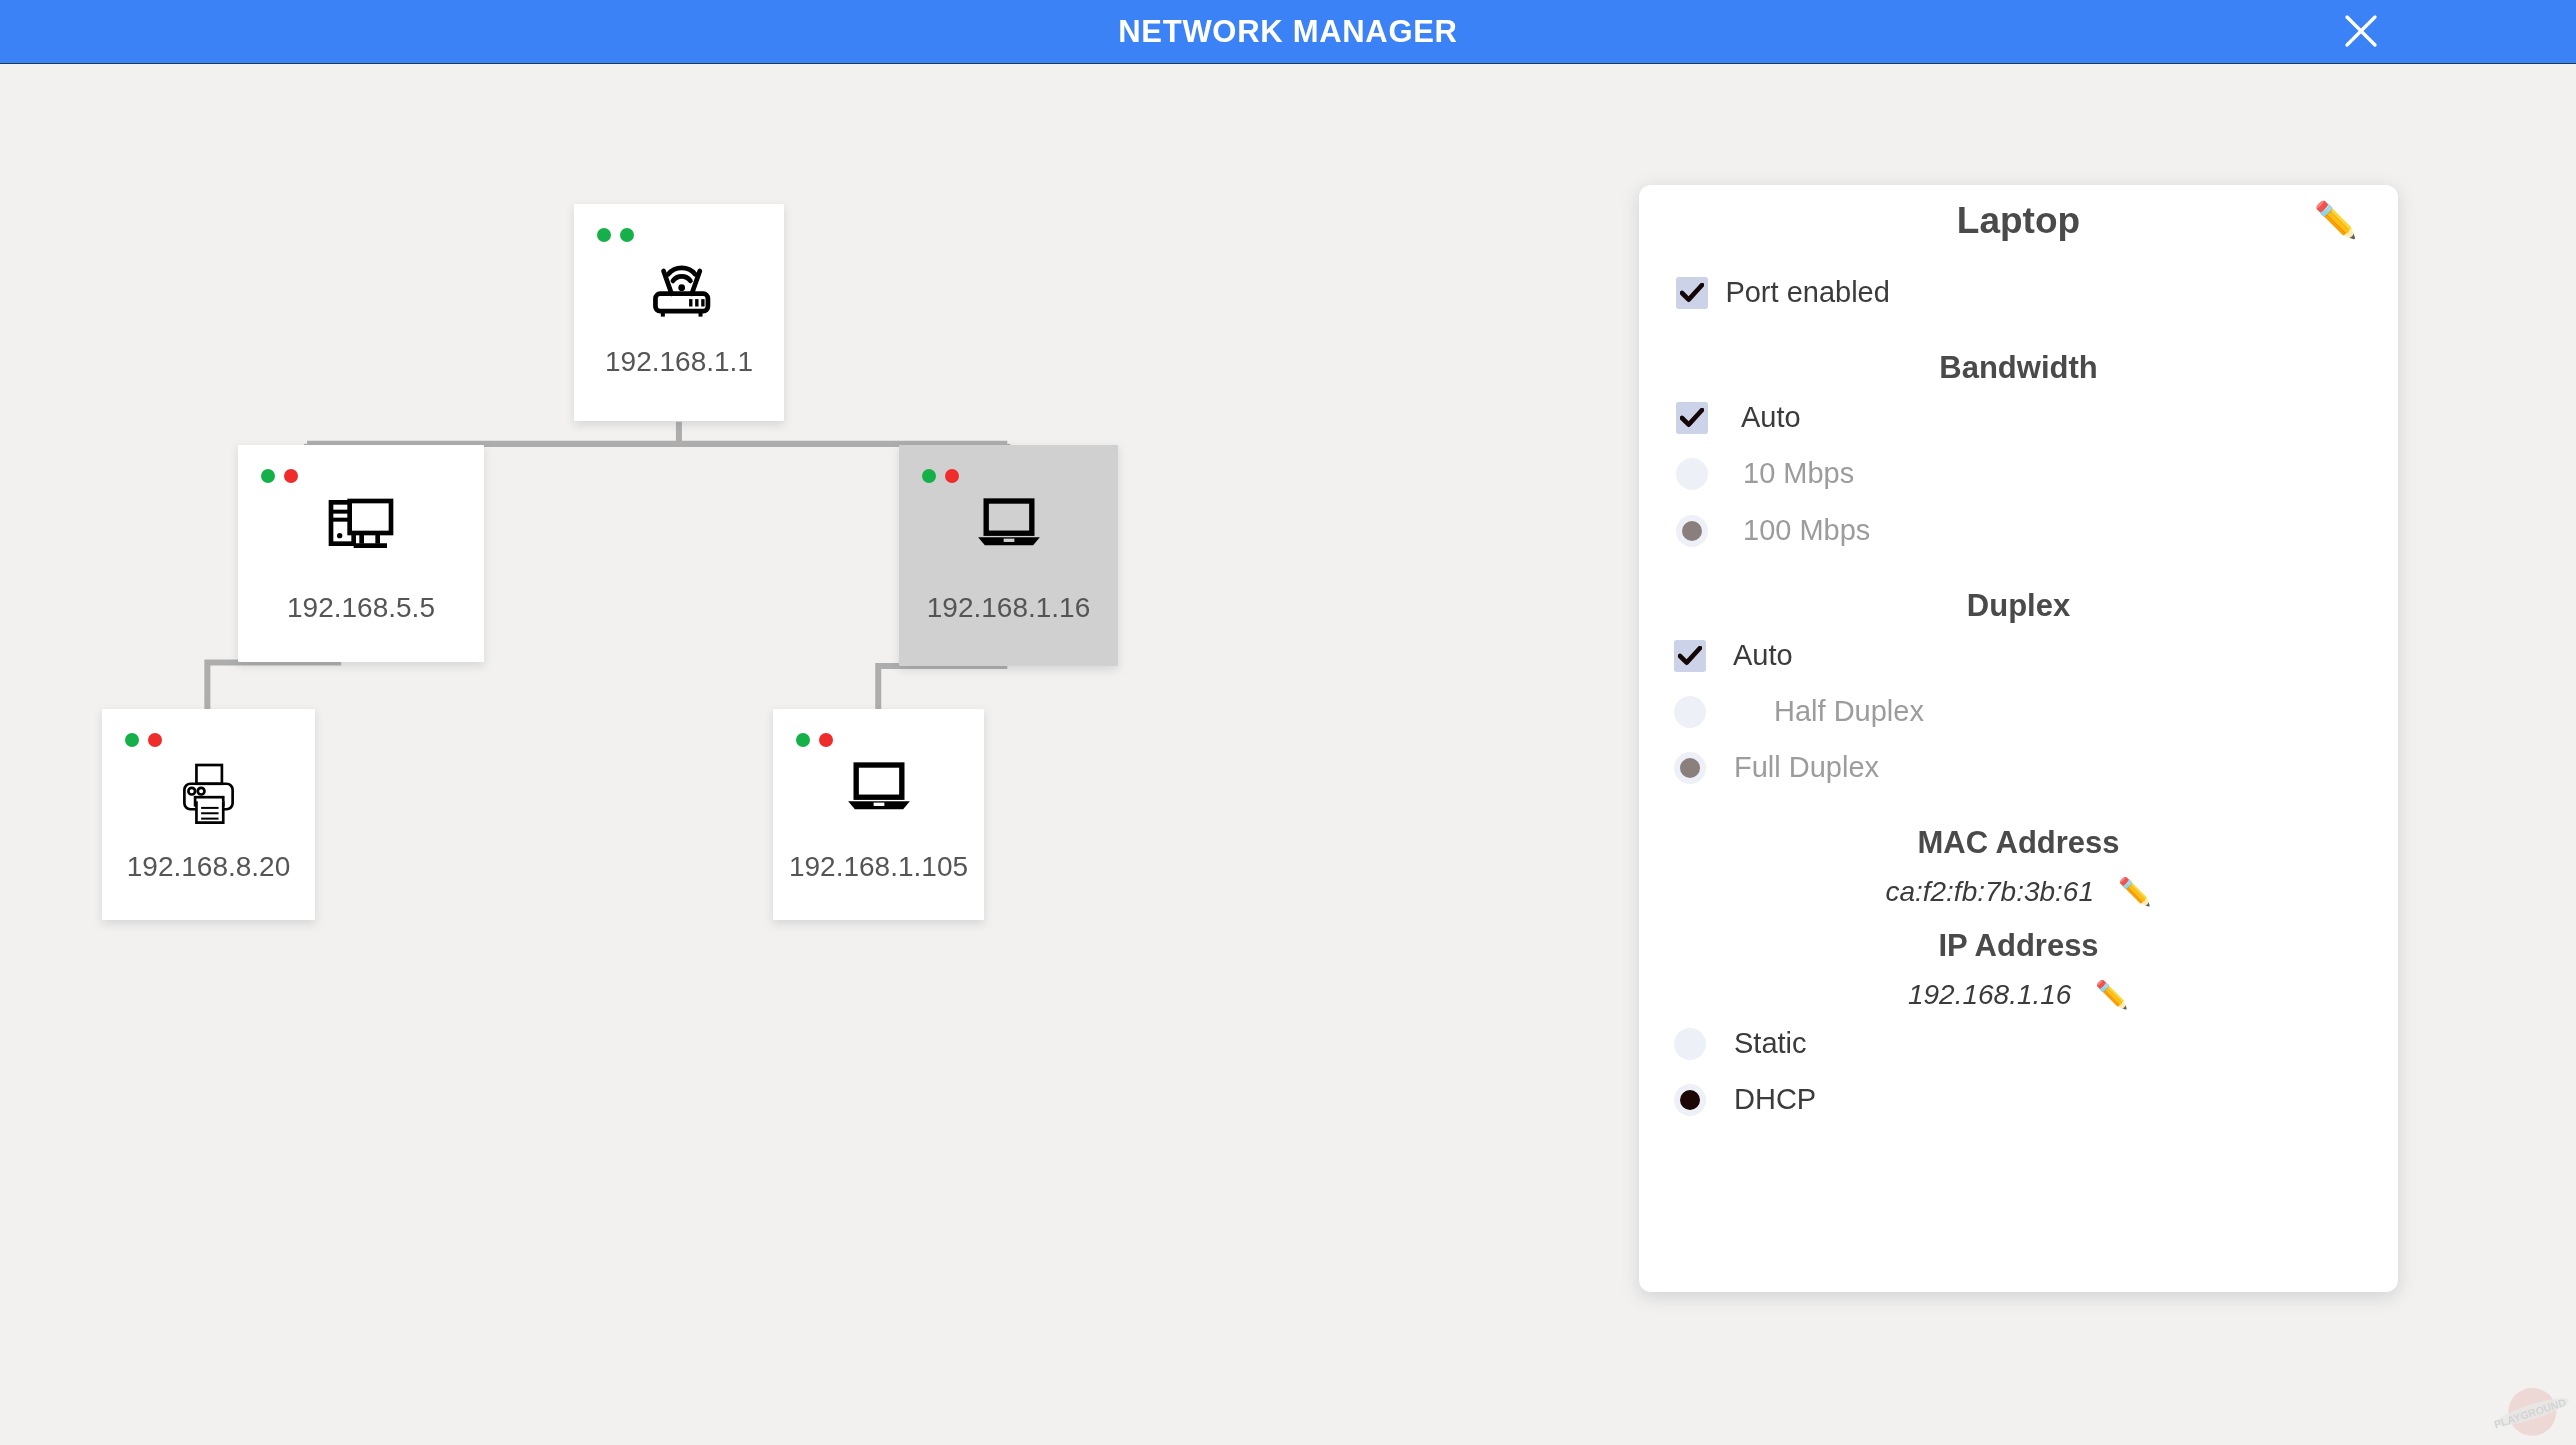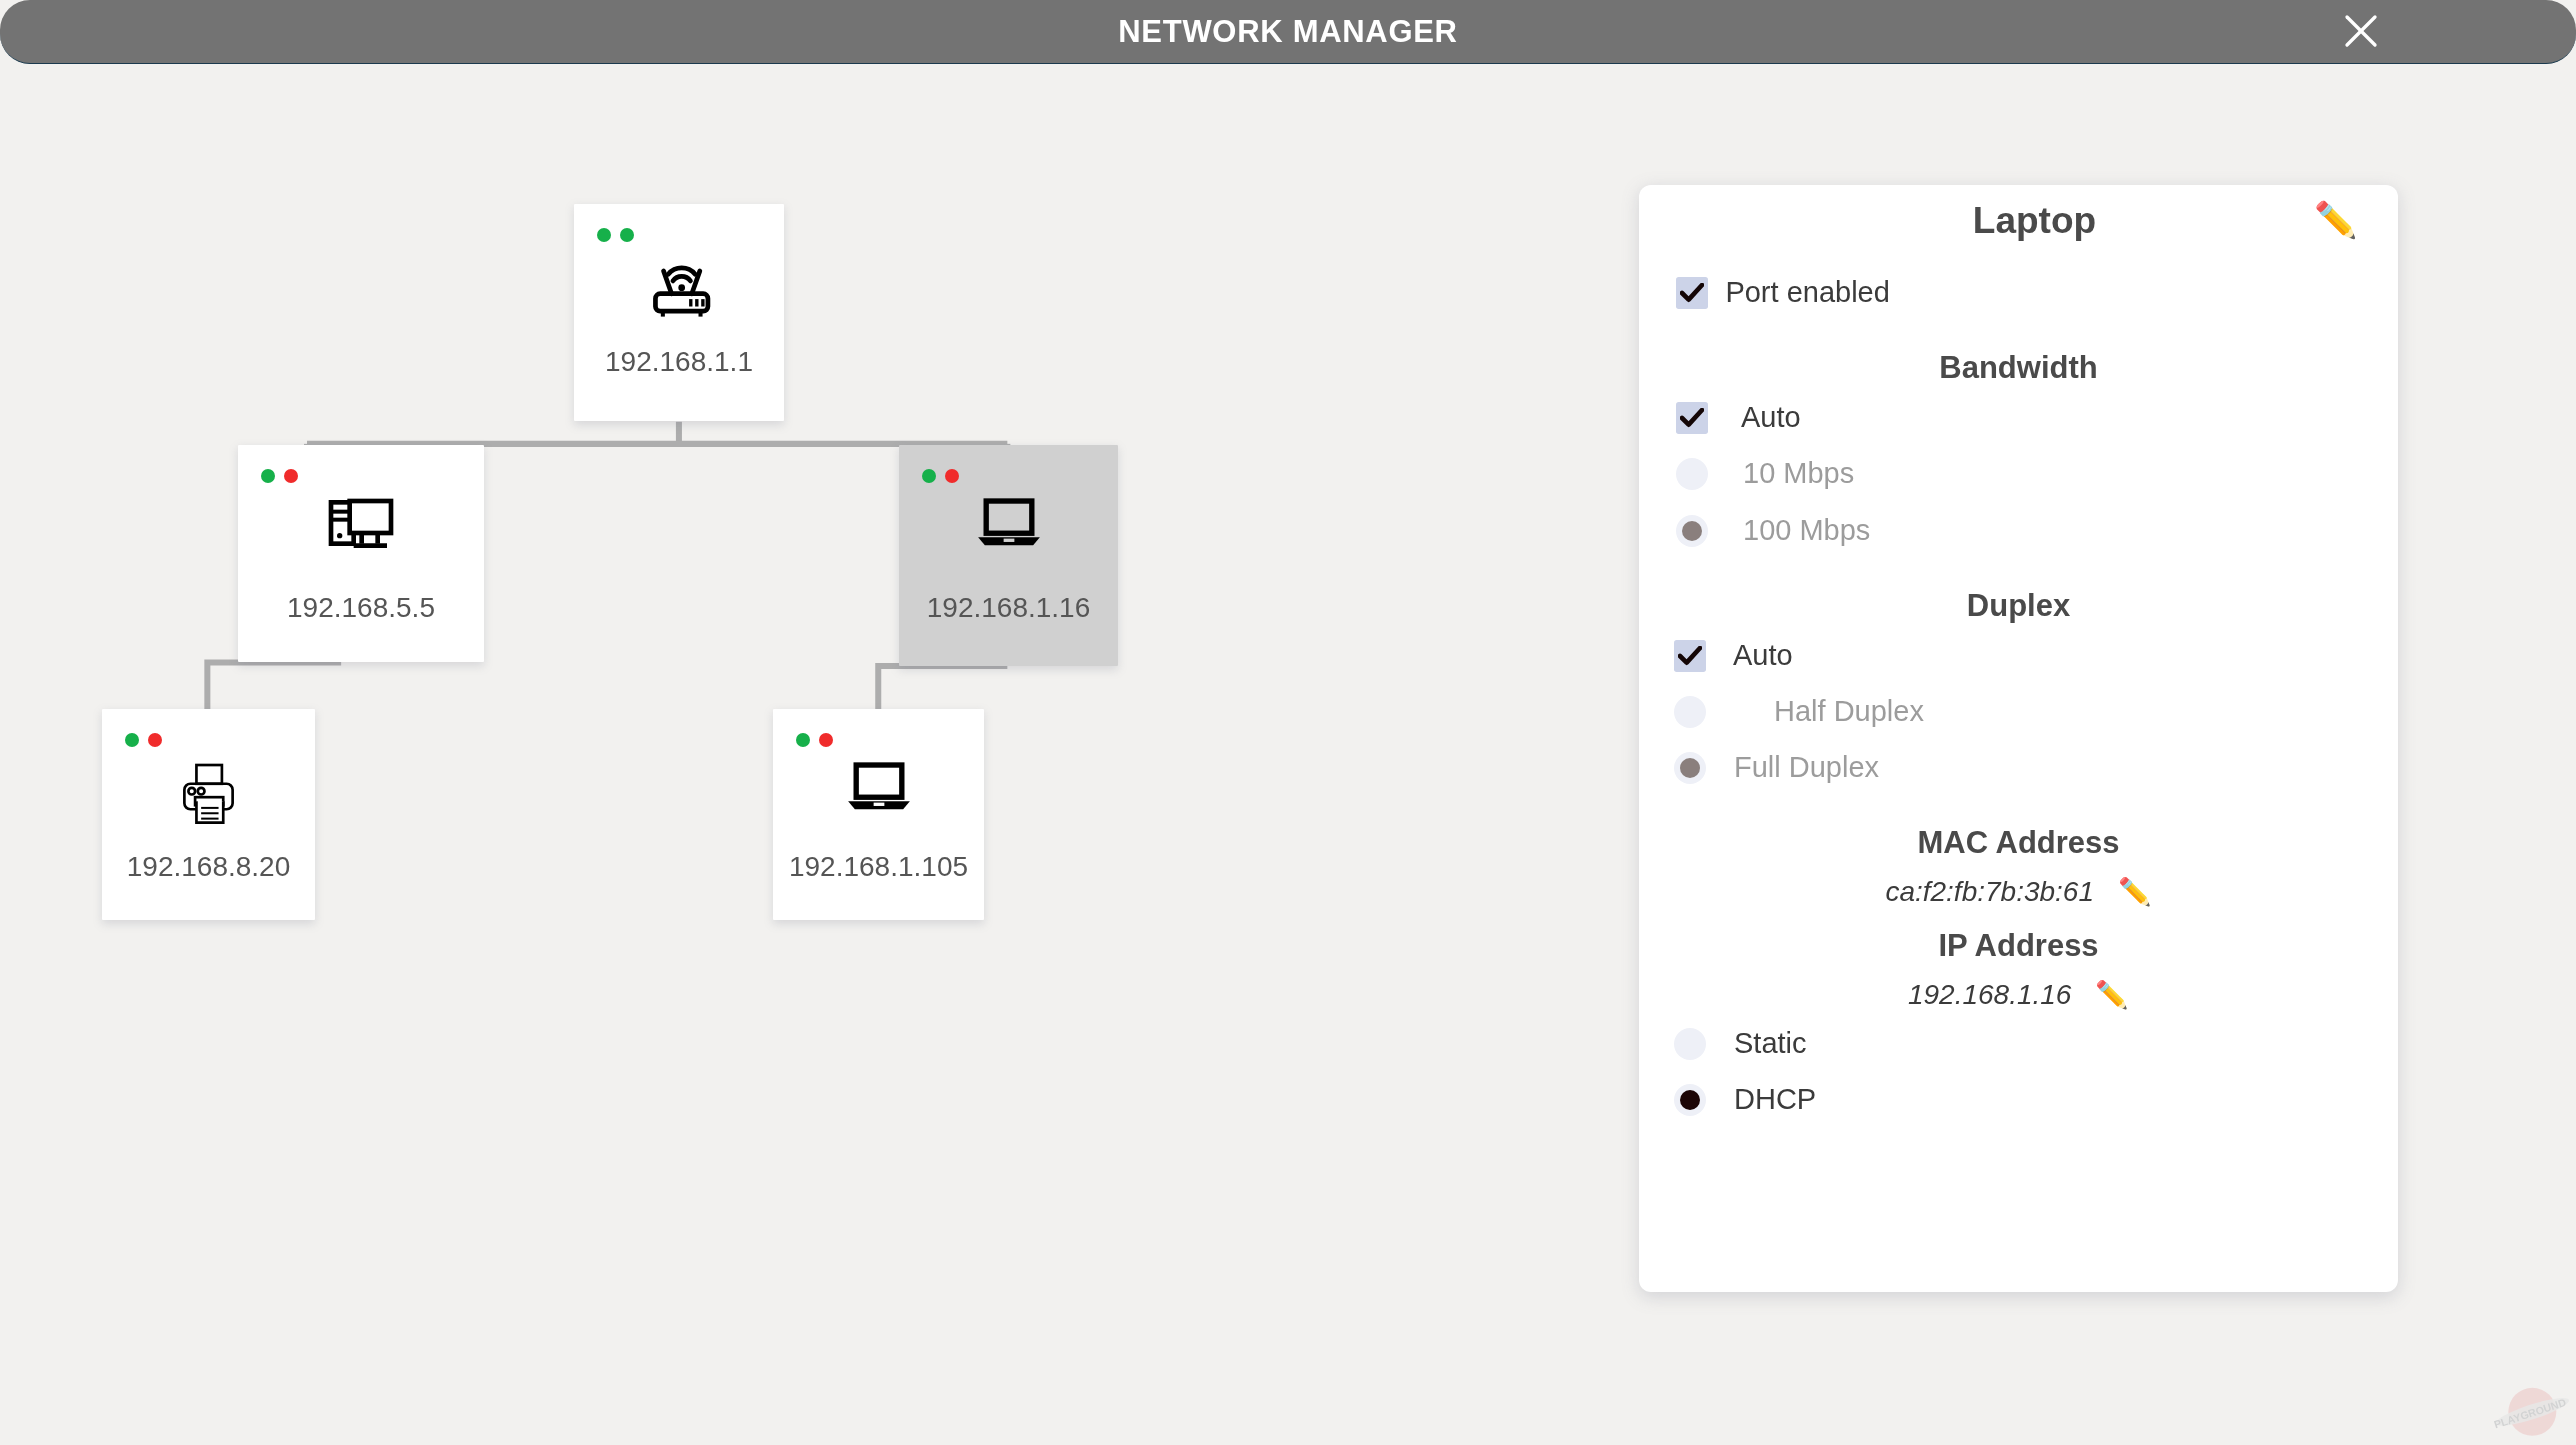--- a/index.html
+++ b/index.html
@@ -14,23 +14,22 @@
     overflow: hidden;
     position: relative;
   }
 
   
   #titlebar {
     position: absolute;
     left: 0; top: 0;
     width: 2576px;
     height: 63px;
-    background: #737373;
+    background: #3b82f6;
     border-bottom: 1.3px solid #1b3a4e;
-    border-radius: 30px;
   }
   #titlebar-title {
     position: absolute;
     left: 0; top: 0;
     width: 2576px;
     line-height: 63px;
     text-align: center;
     color: #ffffff;
     font-size: 31px;
     font-weight: bold;
@@ -129,21 +128,21 @@
     border-radius: 12px;
     box-shadow: 0 4.7px 17.4px rgba(120,125,145,0.25);
     box-sizing: border-box;
   }
   #panel-header {
     position: relative;
     height: 80px;
   }
   #panel-title {
     position: absolute;
-    left: 16px; top: 14.7px;
+    left: 0; top: 14.7px;
     width: 100%;
     text-align: center;
     font-size: 37px;
     font-weight: bold;
     color: #4a4a4a;
   }
   #panel-edit-icon {
     position: absolute;
     right: 40px;
     top: 17.4px;

